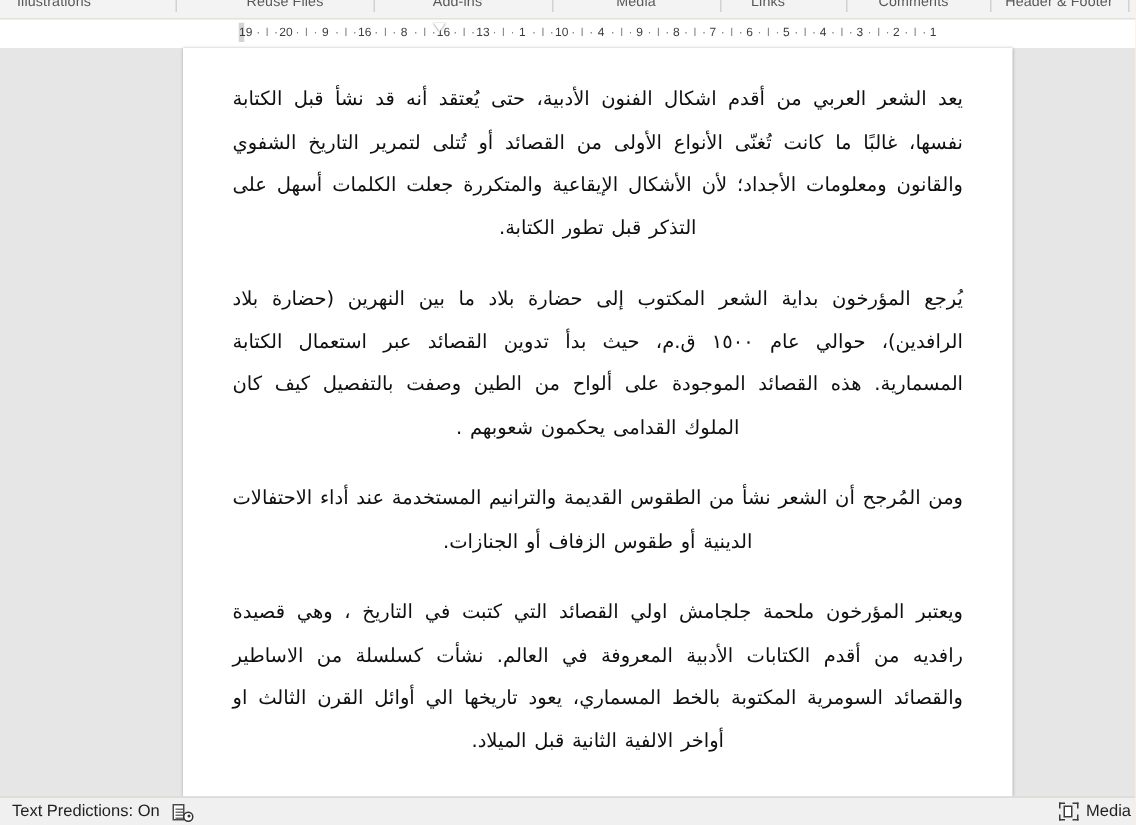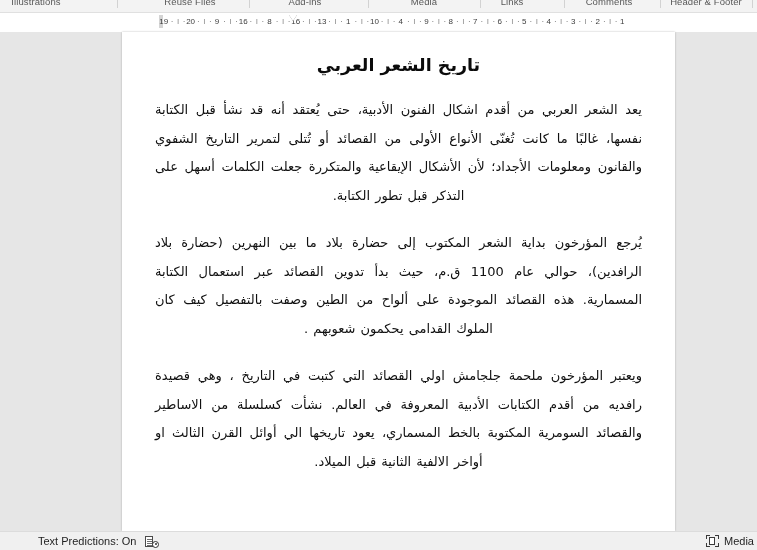--- a/index.html
+++ b/index.html
@@ -160,21 +160,20 @@
   .statusbar {
     position: absolute;
     left: 0; top: 531px;
     width: 757px; height: 19px;
     background: #f0f0f0;
     border-top: 1px solid #dcdcdc;
     display: flex;
     align-items: center;
     font-size: 11px;
     color: #1f1f1f;
-    padding-left: 30px;
   }
   .status-left {
     display: flex; align-items: center;
     padding-left: 8px; gap: 9px;
   }
   .status-right {
     margin-left: auto;
     display: flex; align-items: center;
     gap: 5px;
     padding-right: 3px;
@@ -348,26 +347,26 @@
       <div class="indent-marker marker-tri-down" style="left:130px;top:0px;"></div>
       <div class="indent-marker marker-tri-up" style="left:499px;top:1px;"></div>
       <div class="indent-marker marker-tri-down" style="left:499px;top:0px;"></div>
       <div class="indent-marker marker-box" style="left:499px;top:8px;"></div>
     </div>
   </div>
 
   <div class="canvas">
     <div class="page">
       <div class="page-inner">
-        <div class="doc-title">تاريخ الشعر العربي</div>
 
         <div class="doc-para p1">يعد الشعر العربي من أقدم اشكال الفنون الأدبية، حتى يُعتقد أنه قد نشأ قبل الكتابة نفسها، غالبًا ما كانت تُغنّى الأنواع الأولى من القصائد أو تُتلى لتمرير التاريخ الشفوي والقانون ومعلومات الأجداد؛ لأن الأشكال الإيقاعية والمتكررة جعلت الكلمات أسهل على التذكر قبل تطور الكتابة.</div>
 
-        <div class="doc-para">يُرجع المؤرخون بداية الشعر المكتوب إلى حضارة بلاد ما بين النهرين (حضارة بلاد الرافدين)، حوالي عام 1100 ق.م، حيث بدأ تدوين القصائد عبر استعمال الكتابة المسمارية. هذه القصائد الموجودة على ألواح من الطين وصفت بالتفصيل كيف كان الملوك القدامى يحكمون شعوبهم  .</div>
-
+        <div class="doc-para">يُرجع المؤرخون بداية الشعر المكتوب إلى حضارة بلاد ما بين النهرين (حضارة بلاد الرافدين)، حوالي عام ١٥٠٠ ق.م، حيث بدأ تدوين القصائد عبر استعمال الكتابة المسمارية. هذه القصائد الموجودة على ألواح من الطين وصفت بالتفصيل كيف كان الملوك القدامى يحكمون شعوبهم  .</div>
+
+        <div class="doc-para">ومن المُرجح أن الشعر نشأ من الطقوس القديمة والترانيم المستخدمة عند أداء الاحتفالات الدينية أو طقوس الزفاف أو الجنازات.</div>
 
         <div class="doc-para">ويعتبر المؤرخون ملحمة جلجامش اولي القصائد التي كتبت في التاريخ ، وهي قصيدة رافديه من أقدم الكتابات الأدبية المعروفة في العالم. نشأت كسلسلة من الاساطير والقصائد السومرية المكتوبة بالخط المسماري، يعود تاريخها الي أوائل القرن الثالث او أواخر الالفية الثانية قبل الميلاد.</div>
       </div>
     </div>
   </div>
 
   <div class="statusbar">
     <div class="status-left">
       <span class="status-text">Text Predictions: On</span>
       <span class="pred-icon">

